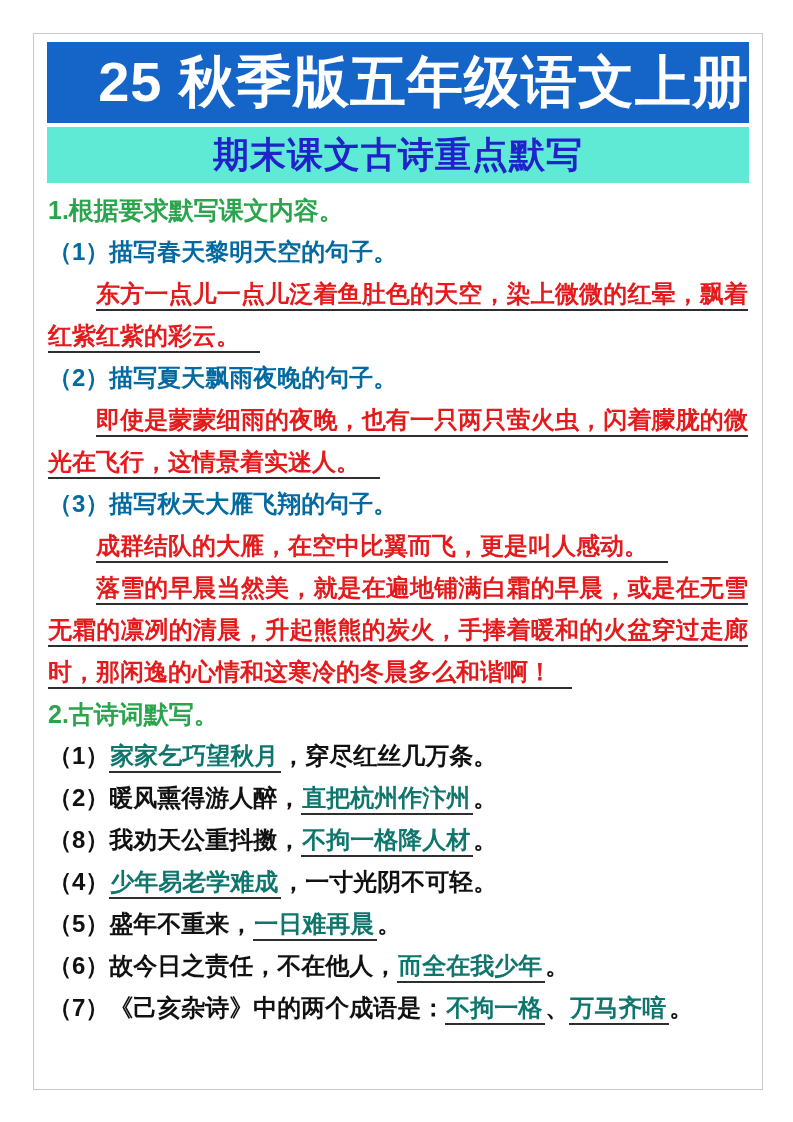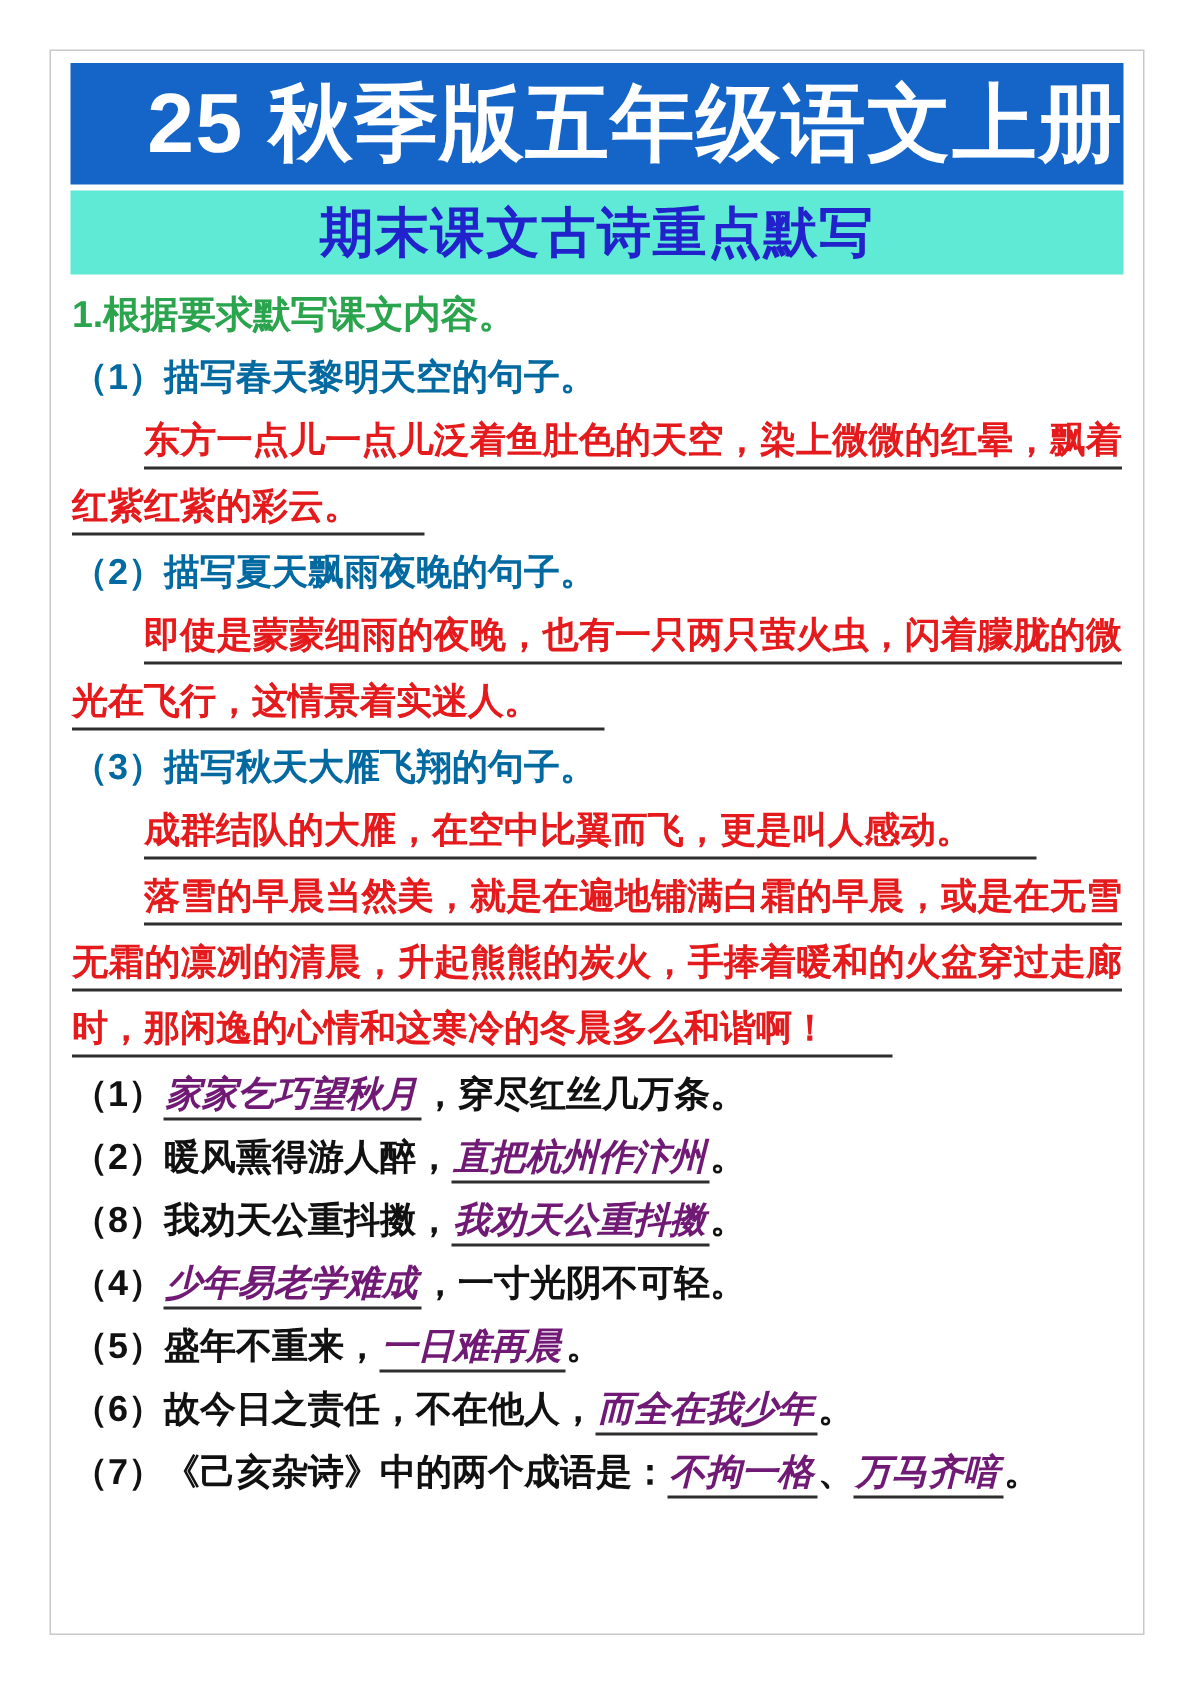--- a/index.html
+++ b/index.html
@@ -54,31 +54,29 @@
   }
   .question { color: #0369a1; }
   .answer {
     color: #e41a1c;
     text-align: justify;
     text-indent: 2em;
   }
   .answer .answer-line {
     border-bottom: 2px solid #2e2e2e;
     padding-bottom: 2px;
-    font-family: Liberation Mono, monospace;
   }
   .answer .answer-line::after { content: "\00a0\00a0\00a0"; }
 
   .poem-line { white-space: nowrap; }
   .seg-normal { color: #111111; }
   .seg-answer {
-    color: #701a75;
+    color: #0f766e;
     border-bottom: 2px solid #2e2e2e;
     padding: 0 3px 2px 1px;
-    font-style: italic;
   }
 </style>
 </head>
 <body>
 
 <div class="page">
   <div class="page-inner">
 
     <div class="banner-blue">
       <span>25 秋季版五年级语文上册</span>
@@ -107,24 +105,25 @@
           <div class="question">（3）描写秋天大雁飞翔的句子。</div>
           <div class="answer"><span class="answer-line">成群结队的大雁，在空中比翼而飞，更是叫人感动。</span></div>
         </div>
 
         <div>
           <div class="answer"><span class="answer-line">落雪的早晨当然美，就是在遍地铺满白霜的早晨，或是在无雪无霜的凛冽的清晨，升起熊熊的炭火，手捧着暖和的火盆穿过走廊时，那闲逸的心情和这寒冷的冬晨多么和谐啊！</span></div>
         </div>
       </div>
 
       <div class="section">
+        <div class="section-heading">2.古诗词默写。</div>
 
         <div class="poem-line"><span class="seg-normal">（1）</span><span class="seg-answer">家家乞巧望秋月</span><span class="seg-normal">，穿尽红丝几万条。</span></div>
         <div class="poem-line"><span class="seg-normal">（2）暖风熏得游人醉，</span><span class="seg-answer">直把杭州作汴州</span><span class="seg-normal">。</span></div>
-        <div class="poem-line"><span class="seg-normal">（8）我劝天公重抖擞，</span><span class="seg-answer">我劝天公重抖擞</span><span class="seg-normal">。</span></div>
+        <div class="poem-line"><span class="seg-normal">（8）我劝天公重抖擞，</span><span class="seg-answer">不拘一格降人材</span><span class="seg-normal">。</span></div>
         <div class="poem-line"><span class="seg-normal">（4）</span><span class="seg-answer">少年易老学难成</span><span class="seg-normal">，一寸光阴不可轻。</span></div>
         <div class="poem-line"><span class="seg-normal">（5）盛年不重来，</span><span class="seg-answer">一日难再晨</span><span class="seg-normal">。</span></div>
         <div class="poem-line"><span class="seg-normal">（6）故今日之责任，不在他人，</span><span class="seg-answer">而全在我少年</span><span class="seg-normal">。</span></div>
         <div class="poem-line"><span class="seg-normal">（7）《己亥杂诗》中的两个成语是：</span><span class="seg-answer">不拘一格</span><span class="seg-normal">、</span><span class="seg-answer">万马齐喑</span><span class="seg-normal">。</span></div>
       </div>
 
     </div>
   </div>
 </div>
 

